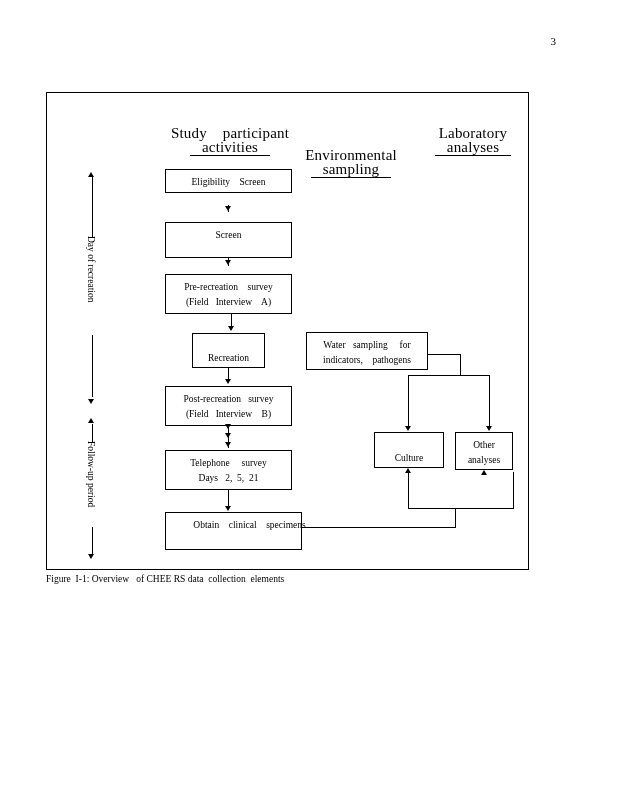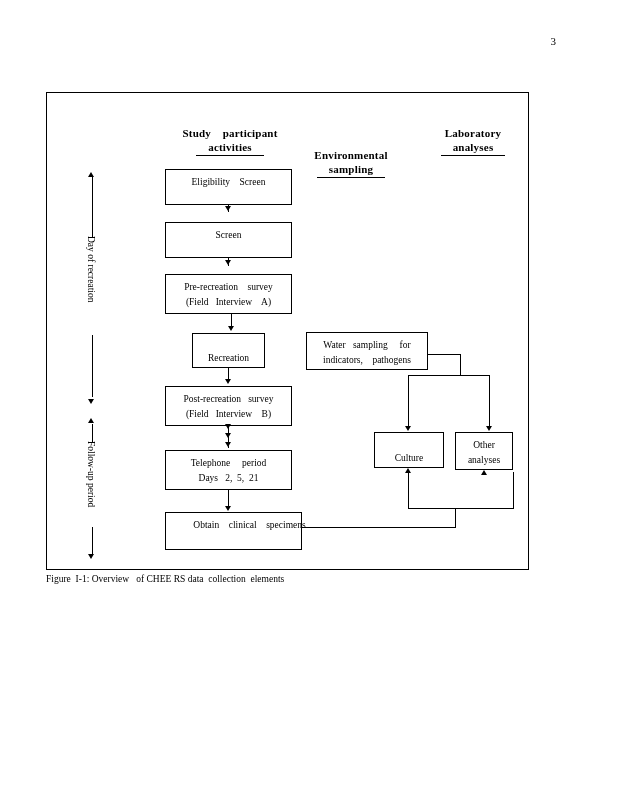--- a/index.html
+++ b/index.html
@@ -12,22 +12,22 @@
   .page-number{
     position:absolute;top:36px;left:0;width:556px;text-align:right;
     font-size:11px;line-height:1;
   }
   .figure-frame{
     position:absolute;left:46px;top:92px;width:483px;height:478px;
     border:1.4px solid #000000;box-sizing:border-box;
   }
   
   .col-head{
-    position:absolute;text-align:center;font-size:11px;line-height:14px;
-    font-weight:bold;letter-spacing:.2px;
+    position:absolute;text-align:center;font-size:15px;line-height:14px;
+    font-weight:normal;letter-spacing:.2px;
   }
   .col-head .l1{display:block;white-space:pre;}
   .col-head .l2{
     display:inline-block;border-bottom:1.3px solid #000;
     padding:0 12px 1px 12px;white-space:pre;text-align:center;
   }
   
   .node{
     position:absolute;border:1.3px solid #000000;background:#ffffff;
     box-sizing:border-box;font-size:9.5px;line-height:15px;
@@ -85,21 +85,21 @@
 <div class="tl-label" style="left:96px;top:236px;">Day  of  recreation</div>
 <div class="vline" style="left:91.5px;top:335px;height:62px;"></div>
 
 <div class="arrow-down" style="left:88px;top:399px;"></div>
 <div class="arrow-up" style="left:88px;top:418px;"></div>
 <div class="vline" style="left:91.5px;top:424px;height:18px;"></div>
 <div class="tl-label" style="left:96px;top:441px;">Follow-up   period</div>
 <div class="vline" style="left:91.5px;top:527px;height:28px;"></div>
 <div class="arrow-down" style="left:88px;top:554px;"></div>
 
-<div class="node" style="left:165px;top:169px;width:127px;height:36px;">
+<div class="node" style="left:165px;top:169px;width:127px;height:24px;">
   <span>Eligibility    Screen</span>
 </div>
 
 <div class="arrow-down" style="left:224.5px;top:206px;"></div>
 <div class="vline" style="left:228px;top:205px;height:7px;"></div>
 
 <div class="node" style="left:165px;top:222px;width:127px;height:36px;">
   <span>Screen</span>
 </div>
 
@@ -125,21 +125,21 @@
   <span>Post-recreation   survey</span>
   <span>(Field   Interview    B)</span>
 </div>
 
 <div class="vline" style="left:228px;top:426px;height:22px;"></div>
 <div class="arrow-down" style="left:224.5px;top:424px;"></div>
 <div class="arrow-down" style="left:224.5px;top:433px;"></div>
 <div class="arrow-down" style="left:224.5px;top:442px;"></div>
 
 <div class="node" style="left:165px;top:450px;width:127px;height:40px;">
-  <span>Telephone     period</span>
+  <span>Telephone     survey</span>
   <span>Days   2,  5,  21</span>
 </div>
 
 <div class="vline" style="left:228px;top:490px;height:18px;"></div>
 <div class="arrow-down" style="left:224.5px;top:506px;"></div>
 
 <div class="node" style="left:165px;top:512px;width:137px;height:38px;padding-left:32px;">
   <span>Obtain    clinical    specimens</span>
 </div>
 

